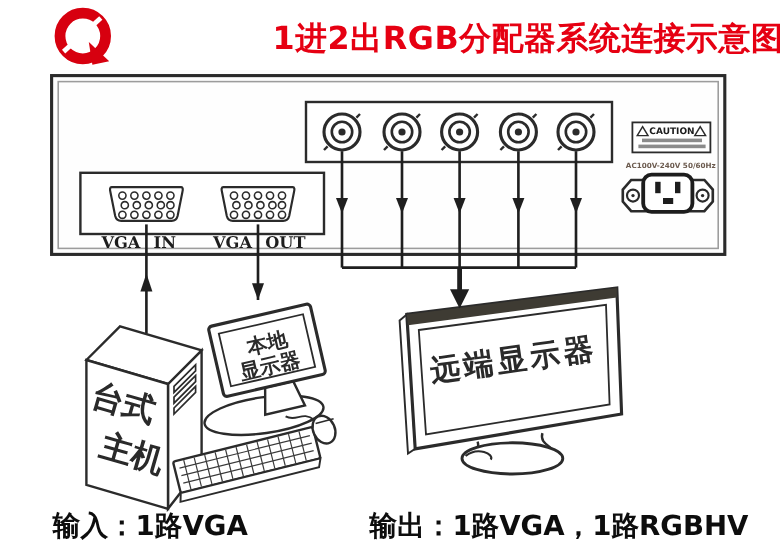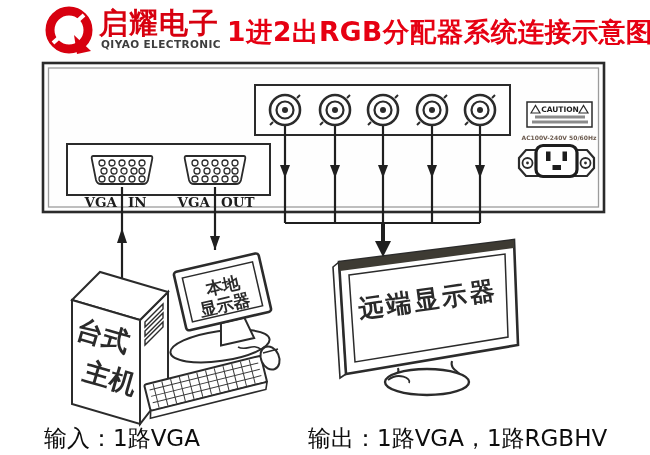--- a/index.html
+++ b/index.html
@@ -2,39 +2,37 @@
 <html><head>
 <meta charset="utf-8">
 <style>
   html,body{margin:0;padding:0;background:#ffffff;}
   #stage{position:relative;width:650px;height:455px;background:#ffffff;overflow:hidden;
          font-family:"DejaVu Sans","Liberation Sans",sans-serif;}
   .abs{position:absolute;}
   .logo-cn{left:99px;top:4px;font-size:29px;font-weight:bold;color:#d7000f;letter-spacing:1px;}
   .logo-en{left:101px;top:38px;font-size:10.5px;font-weight:bold;color:#3d3d3d;letter-spacing:0.4px;}
   .title{left:227px;top:14px;font-size:26.5px;font-weight:bold;color:#e60012;letter-spacing:0.5px;white-space:nowrap;}
-  .caption{top:423px;font-size:23px;font-weight:normal;color:#0d0d0d;white-space:nowrap;}
+  .caption{top:423px;font-size:23px;font-weight:bold;color:#0d0d0d;white-space:nowrap;}
   .cap-in{left:44px;}
   .cap-out{left:308px;}
   svg text{font-family:"DejaVu Sans","Liberation Sans",sans-serif;}
   .port-label{font-family:"DejaVu Serif","Liberation Serif",serif;font-weight:bold;font-size:13.5px;fill:#1d1d1d;}
   .cjk{fill:#2a2a2a;font-weight:600;}
 </style>
 </head>
 <body>
 
 <div id="stage">
 
   <svg class="abs" style="left:44px;top:5px;" width="52" height="52" viewBox="0 0 52 52">
     <circle cx="25" cy="25" r="19" fill="none" stroke="#d7000f" stroke-width="9"></circle>
     <line x1="9" y1="38" x2="40" y2="10" stroke="#ffffff" stroke-width="4"></line>
     <path d="M30,30 L47,46 L33,49 Z" fill="#d7000f"></path>
   </svg>
-  <div class="abs logo-cn">启耀电子</div>
-  <div class="abs logo-en">QIYAO ELECTRONIC</div>
   <div class="abs title">1进2出RGB分配器系统连接示意图</div>
 
   <svg class="abs" style="left:0;top:0;" width="650" height="455" viewBox="0 0 650 455" xmlns="http://www.w3.org/2000/svg" xmlns:xlink="http://www.w3.org/1999/xlink">
 
     <defs>
       <g id="bnc-proto">
         <line x1="-12" y1="12" x2="-15" y2="15" stroke="#2b2b2b" stroke-width="2"></line>
         <line x1="12" y1="-12" x2="15" y2="-15" stroke="#2b2b2b" stroke-width="2"></line>
         <circle cx="0" cy="0" r="15" fill="#ffffff" stroke="#2b2b2b" stroke-width="2.6"></circle>
         <circle cx="0" cy="0" r="8.5" fill="#ffffff" stroke="#2b2b2b" stroke-width="2.2"></circle>

